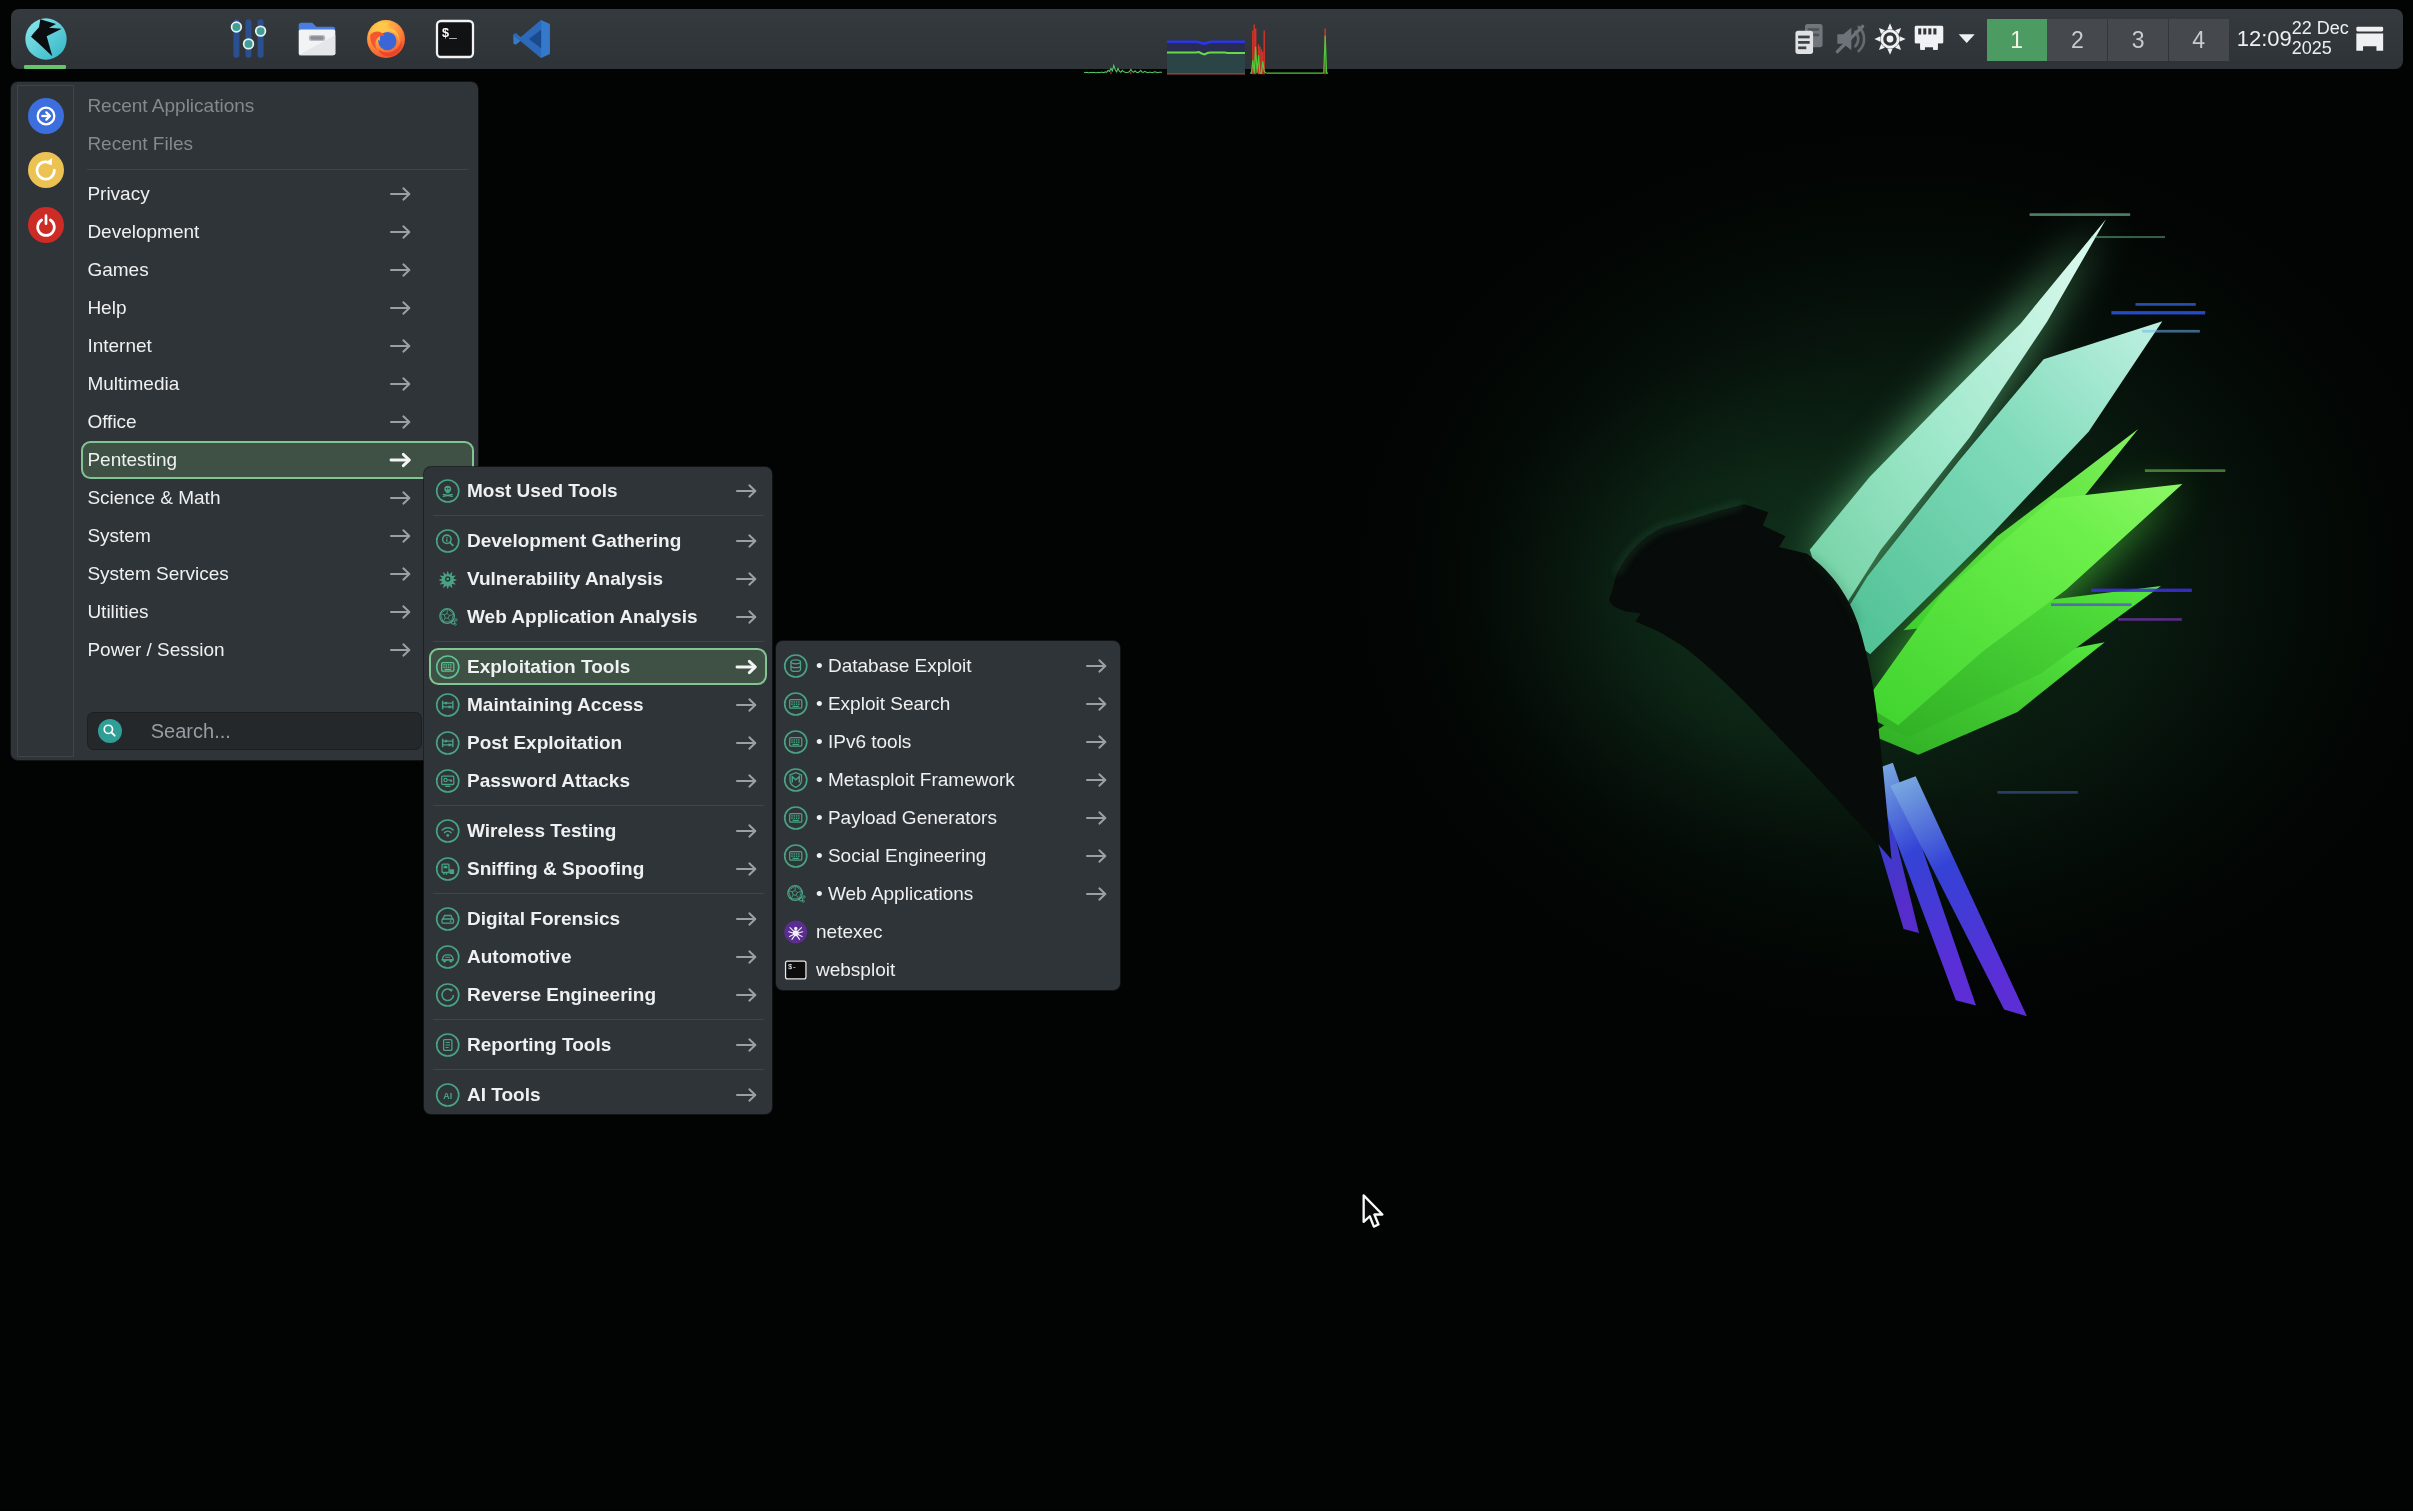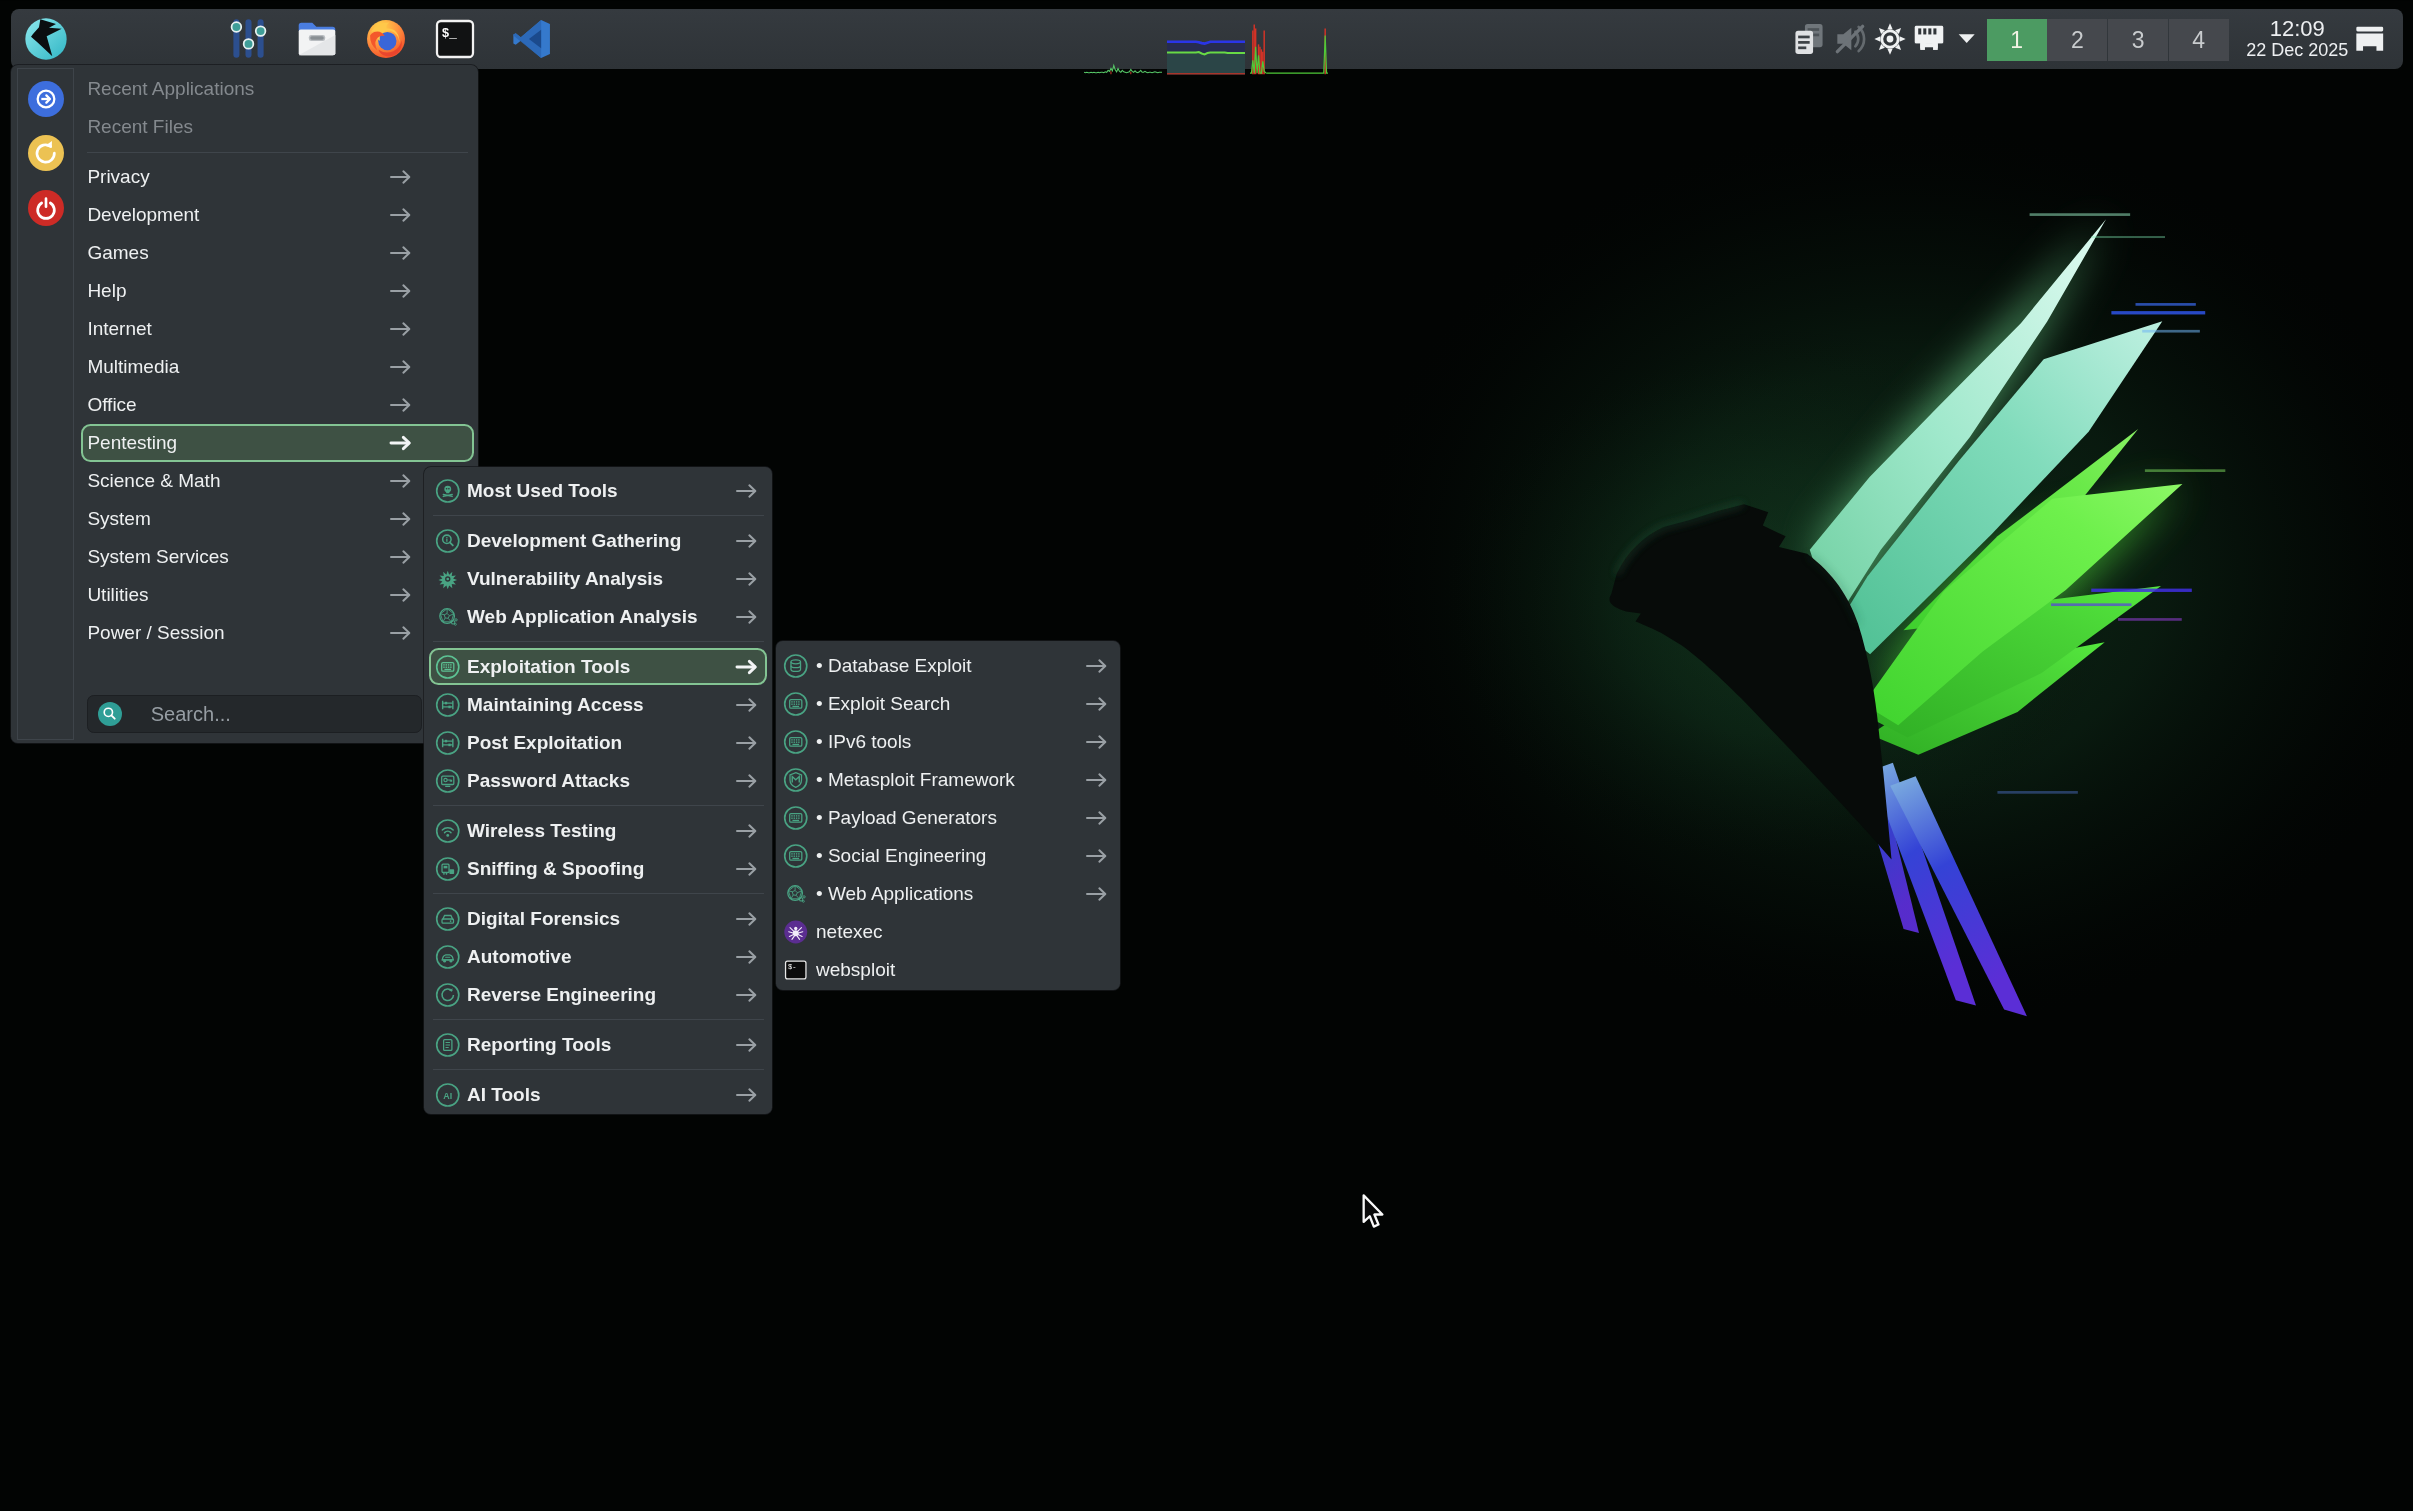--- a/index.html
+++ b/index.html
@@ -13,27 +13,27 @@
            background:linear-gradient(#353a3f,#2e3337); border-radius:8px; }
   .pitem { position:absolute; top:0; height:60px; display:flex; align-items:center; justify-content:center; }
   .mon { position:absolute; top:14.7px; }
   .parrot-active { position:absolute; left:4px; top:56px; width:42px; height:4px; background:#64c56b; border-radius:1.3px; }
 
   .ws-switcher { position:absolute; left:1976px; top:10.7px; height:42px; display:flex; }
   .ws { width:60px; height:42px; margin-right:0.7px; background:#45484d; color:#c9ccce;
         display:flex; align-items:center; justify-content:center; font-size:23px; }
   .ws.active { background:#4c9b62; color:#f2f3e4; }
   .clock { position:absolute; left:2226px; top:4.7px; width:121px; height:51px; color:#edeff1;
-           display:flex; flex-direction:column; align-items:center; justify-content:center; line-height:1.1; }
+           display:flex; flex-direction:row; align-items:center; justify-content:center; line-height:1.1; }
   .clock .t { font-size:22px; }
   .clock .d { font-size:18px; }
 
   
   .menu { position:absolute; background:#2f3438; border-radius:6.7px; box-shadow:0 0 0 0.7px #17191c; }
-  #menu-main { left:11.4px; top:65px; width:467px; height:678px;text-decoration:underline; }
+  #menu-main { left:11.4px; top:82px; width:467px; height:678px;text-decoration:underline; }
   .strip { position:absolute; left:6px; top:2.7px; width:57px; height:672px; border:1.3px solid #3e444a; }
   .session-btn { position:absolute; left:50%; transform:translateX(-50%); width:36px; height:36px; border-radius:50%;
                  display:flex; align-items:center; justify-content:center; }
   .rows1 { position:absolute; left:0; top:5.4px; width:100%; }
   .row1 { position:relative; height:38px; }
   .row1 .lbl { position:absolute; left:76px; top:50%; transform:translateY(-50%); font-size:19px; color:#eef0f1; white-space:pre; }
   .row1.disabled .lbl { color:#84898e; }
   .row1 .arr { position:absolute; left:378px; top:50%; transform:translateY(-50%); display:flex; }
   .sep1 { height:12px; position:relative; }
   .sep1::after { content:""; position:absolute; left:76px; right:10.7px; top:5.4px; height:1.3px; background:#3f454b; }

